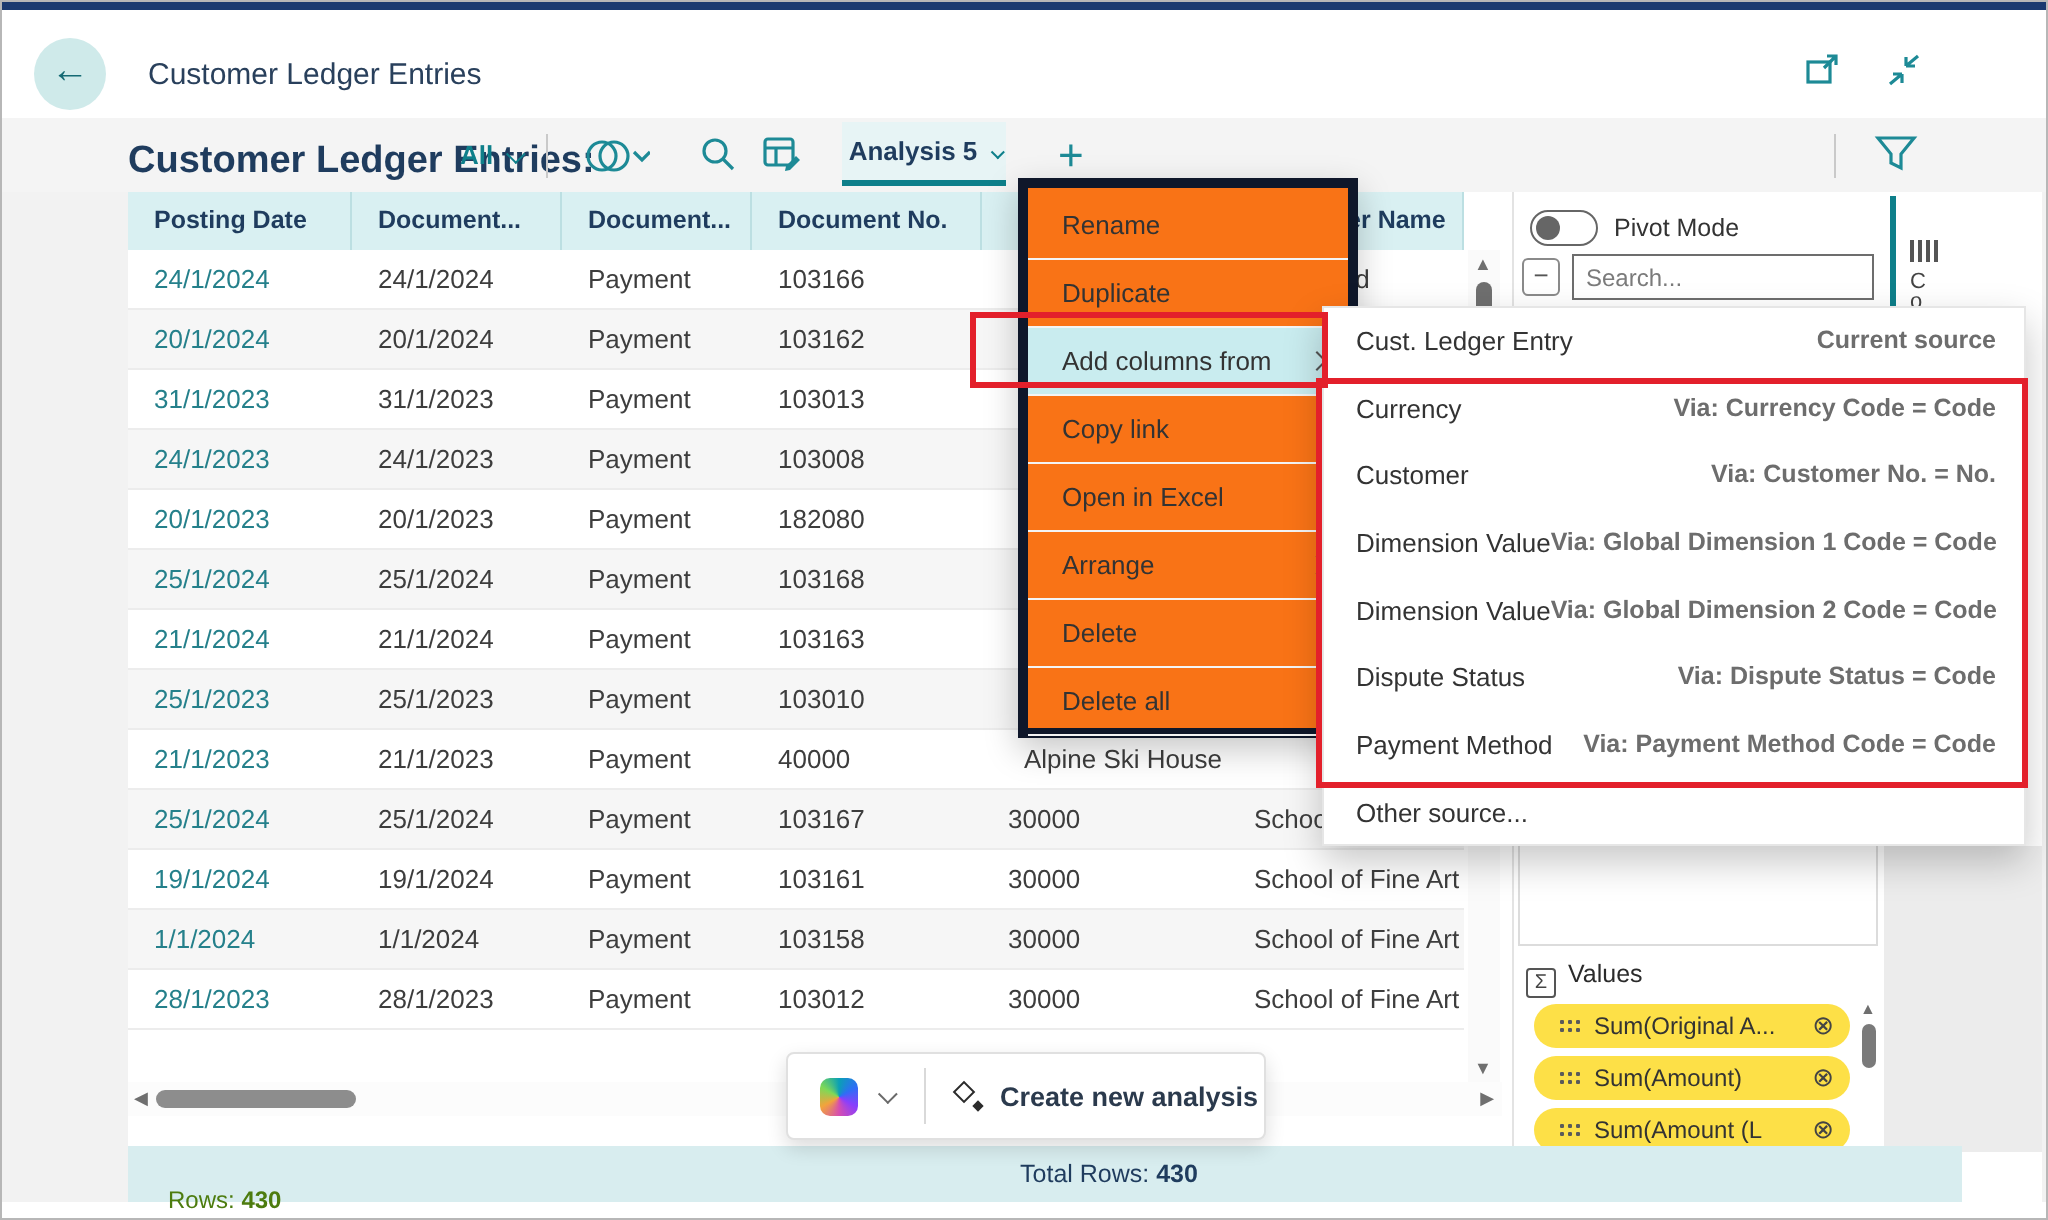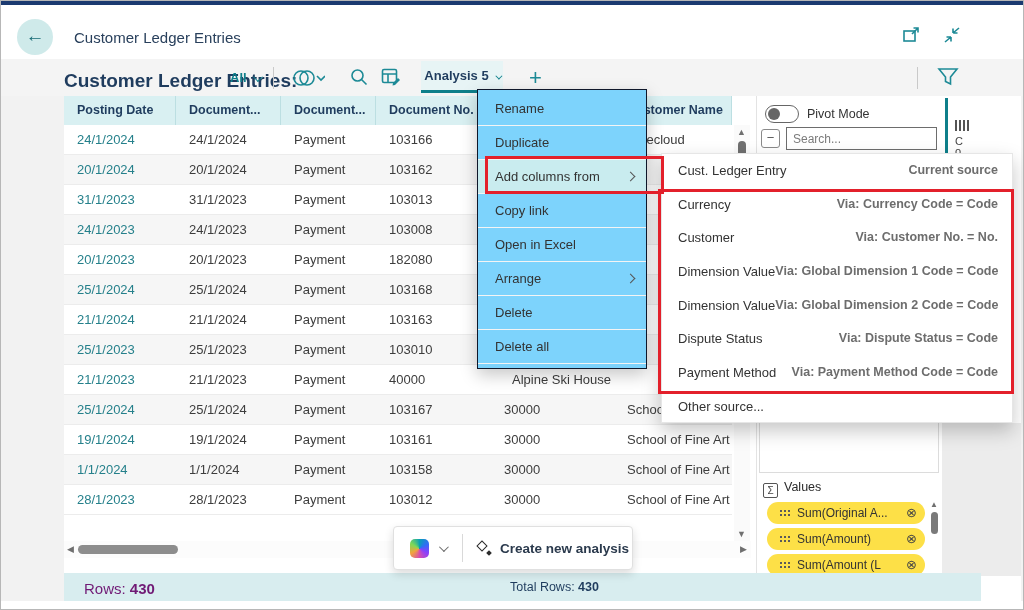--- a/index.html
+++ b/index.html
@@ -92,38 +92,38 @@
   
   .side-strip { left:941px; top:95px; width:79px; height:480px; background:#fff; }
   .strip-accent { position:absolute; left:3px; top:2px; width:3px; height:70px; background:#0e7f8a; }
   .colbars { position:absolute; left:13px; top:24px; display:flex; gap:2px; }
   .colbars i { width:2px; height:11px; background:#555; }
   .strip-letters { position:absolute; left:13px; top:40px; font-size:11px; color:#444; line-height:10px; }
   .strip-lower { position:absolute; left:0; top:327px; width:79px; height:153px; background:#ececec; }
 
   
   .statusbar { left:63px; top:572px; width:917px; height:28px; background:#d8edef; }
-  .status-left { position:absolute; left:20px; top:7px; font-size:15px; color:#701a75; }
+  .status-left { position:absolute; left:20px; top:20px; font-size:12px; color:#4d7c0f; }
   .status-center { position:absolute; left:0; width:100%; top:7px; text-align:center; font-size:12.5px; color:#1f3c5e;margin-left:32px; }
   .status-b { font-weight:bold; }
 
   
   .float-bar { left:392px; top:525px; width:240px; height:44px; background:#fff; border:1px solid #e0e0e0;
                border-radius:4px; box-shadow:0 4px 10px rgba(0,0,0,.14); display:flex; align-items:center; }
   .copilot-logo { width:19px; height:19px; border-radius:5px; margin-left:16px;
       background:conic-gradient(#0aa0b5,#2f6df6,#8a3ffc,#d64db0,#f2a33c,#7ed957,#0aa0b5); cursor:pointer; }
   .fb-divider { width:1px; height:28px; background:#d9d9d9; margin:0 14px 0 16px; }
   .sparkle { position:relative; width:14px; height:14px; margin-right:9px; }
   .sparkle .d1 { position:absolute; left:1px; top:1px; width:8px; height:8px; border:1.5px solid #2b2b2b; transform:rotate(45deg); }
   .sparkle .d2 { position:absolute; right:0; bottom:0; width:4px; height:4px; background:#2b2b2b; transform:rotate(45deg); }
   .fb-label { font-size:13.5px; font-weight:bold; color:#2b3a4d; cursor:pointer; }
 
   
-  .ctx-menu { left:476px; top:88px; width:170px; height:280px; background:#7dd3fc;
-              box-shadow:0 6px 16px rgba(0,0,0,.22); border:1px solid #0f172a; padding-top:2px; z-index:5; }
+  .ctx-menu { left:508px; top:88px; width:170px; height:280px; background:#f97316;
+              box-shadow:0 6px 16px rgba(0,0,0,.22); border:5px solid #0f172a; padding-top:2px; z-index:5; }
   .ctx-item { position:relative; height:34px; line-height:34px; font-size:13px; color:#333;
               padding-left:17px; border-bottom:1px solid #f4f4f4; cursor:pointer; white-space:nowrap; }
   .ctx-item.hl { background:#c9ecef; }
   .ctx-item .sub { position:absolute; right:12px; top:13px; width:7px; height:7px;
                    border-right:1.5px solid #555; border-top:1.5px solid #555; transform:rotate(45deg); }
 
   
   .sub-menu { left:660px; top:152px; width:352px; height:270px; background:#fff;
               box-shadow:0 8px 18px rgba(0,0,0,.22); border:1px solid #e6e6e6; z-index:6; }
   .sub-item { position:relative; height:33.7px; font-size:13px; color:#333; line-height:33.7px;

